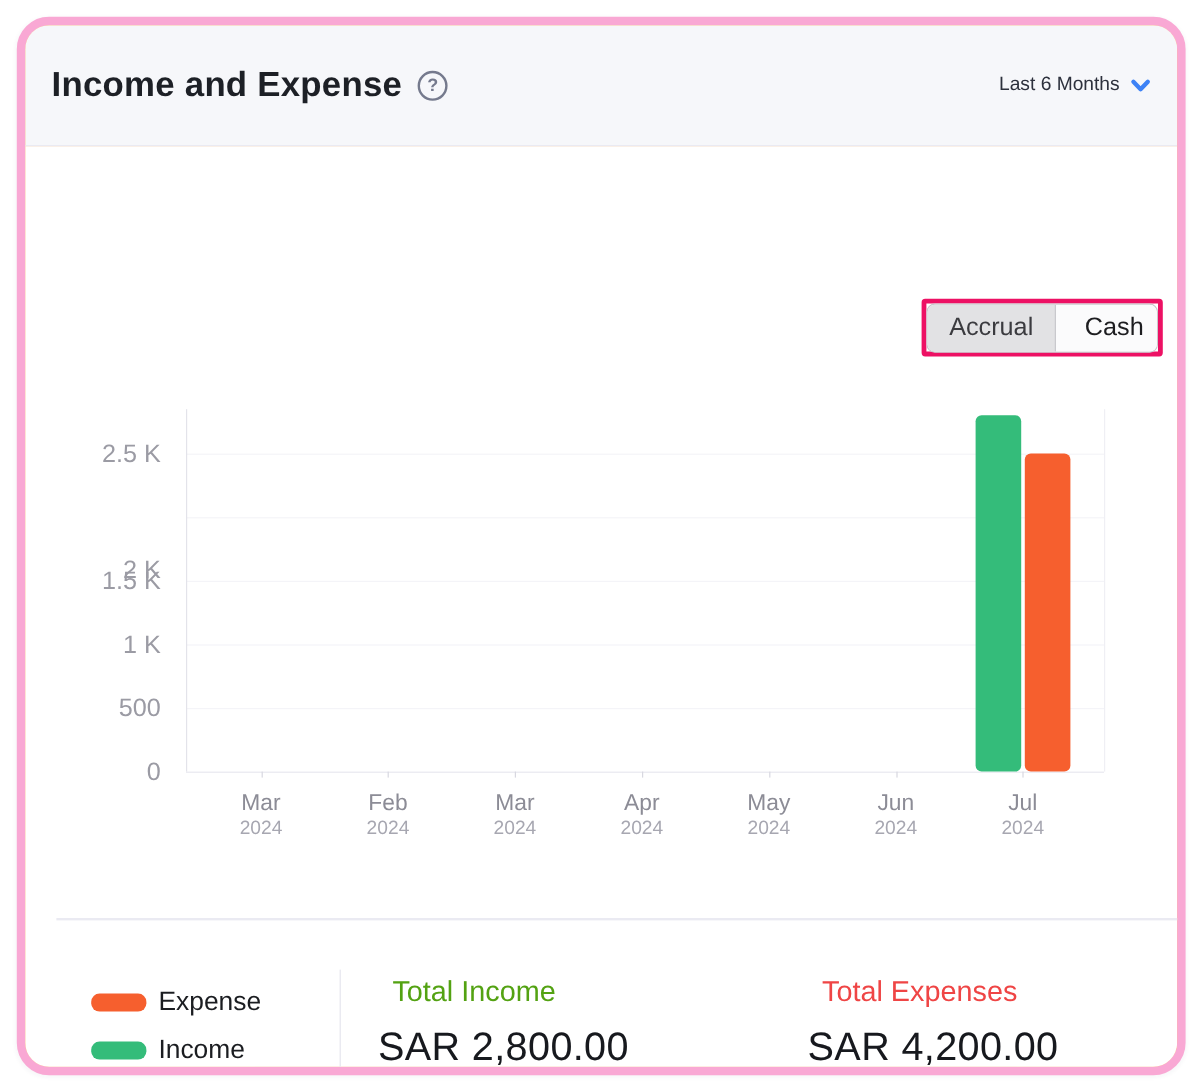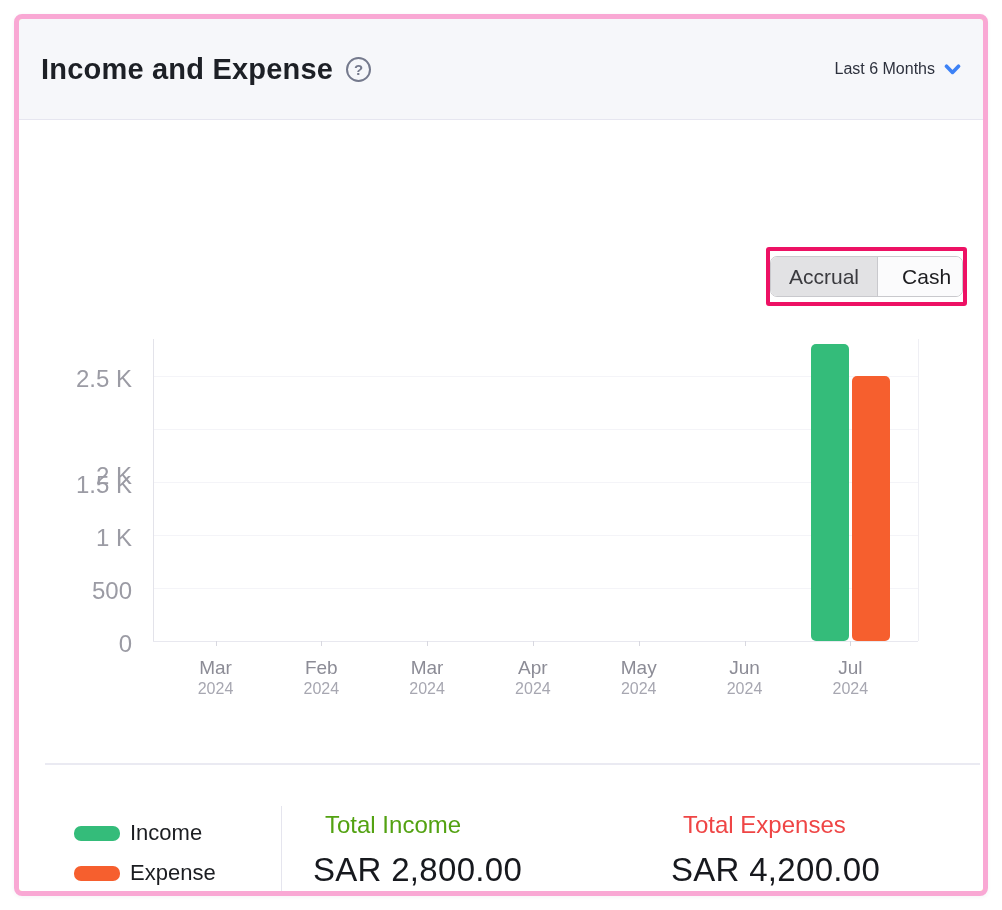--- a/index.html
+++ b/index.html
@@ -1,52 +1,52 @@
 <!DOCTYPE html>
 <html style="--income: #34bc7a; --expense: #f65f2e; --total-income-label: #53a212; --total-expenses-label: #ef4545; --range-chevron: #3d82f6; --toggle-highlight: #ed1164;"><head>
 <meta charset="utf-8">
 <style>
   * { margin:0; padding:0; box-sizing:border-box; }
   html,body { width:1002px; height:910px; background:#ffffff;
     font-family:"Liberation Sans","DejaVu Sans",sans-serif; }
   .card { position:absolute; left:14px; top:14px; width:974px; height:882px;
-    background:#fdba74; border:5px solid #f9a8d4; border-radius:8px;
+    background:#fdba74; border:7px solid #f9a8d4; border-radius:27px;
     box-shadow:0 1px 4px rgba(40,40,80,.05); overflow:hidden; }
   .card-header { position:relative; height:101px; background:#f6f7fa;
     border-bottom:1px solid #e6e6f0; display:flex; align-items:center;
     padding:0 22px; }
   .card-title { font-size:29px; font-weight:700; color:#1d2026; letter-spacing:.2px; }
   .help-icon { width:25px; height:25px; border:2px solid #757a8d; border-radius:50%;
     color:#757a8d; font-size:15px; font-weight:700; display:flex; align-items:center;
     justify-content:center; margin-left:13px; cursor:pointer; }
   .range-selector { margin-left:auto; display:flex; align-items:center; gap:9px;
     cursor:pointer; }
   .range-label { font-size:16px; color:#2d313d; }
   .chevron { color:var(--range-chevron,#3d82f6); display:flex; align-items:center; }
 
   .body-area { position:relative; height:781px; background:#fff; }
 
   
-  .toggle-highlight { position:absolute; left:747px; top:127px; width:201px; height:59px;
+  .toggle-highlight { position:absolute; left:747px; top:127px; width:201px; height:48px;
     border:4px solid var(--toggle-highlight,#ed1164); border-radius:3px;
     display:flex; align-items:center; justify-content:center; }
   .toggle-group { display:flex; height:41px; border:1px solid #c9c9cd; border-radius:7px;
     overflow:hidden; background:#fff; }
   .toggle-btn { display:flex; align-items:center; justify-content:center;
     font-size:21px; cursor:pointer; padding:0 18px; }
   .toggle-btn.selected { background:#e2e2e4; color:#3b3b3f; border-right:1px solid #c9c9cd; }
   .toggle-btn.unselected { background:#fbfbfc; color:#1d1d20;padding-left:24px; }
 
   
   .plot { position:absolute; left:0; top:0; width:974px; height:640px; }
   .gridline { position:absolute; height:1px; background:#f4f4f8; }
   .gridline.zero { background:#e8e8ef; }
   .axis-line-y { position:absolute; width:1px; background:#e3e3ea; }
   .axis-line-right { position:absolute; width:1px; background:#efeff4; }
-  .y-label { position:absolute; text-align:right; font-size:24px; color:#9b9ba4; }
+  .y-label { position:absolute; text-align:right; font-size:21px; color:#9b9ba4; }
   .x-tick { position:absolute; width:1px; height:5px; background:#d8d8e0; }
   .bar { position:absolute; border-radius:5px; cursor:pointer; }
   .x-label { position:absolute; text-align:center; }
   .x-label .m { font-size:19px; color:#8c8c96; line-height:24px; }
   .x-label .y { font-size:16px; color:#a7a7b1; line-height:18px; }
 
   .separator { position:absolute; left:26px; top:643px; width:935px; height:2px;
     background:#eaeaf2; }
 
   .legend { position:absolute; left:55px; top:700px; }
@@ -144,26 +144,26 @@
           <div class="y">2024</div>
         </div>
         <div class="bar" style="left: 791.8px; top: 224.2px; width: 38px; height: 296.8px; background: rgb(52, 188, 122);"></div>
         <div class="bar" style="left: 832.8px; top: 256px; width: 38px; height: 265px; background: rgb(246, 95, 46);"></div>
       </div>
 
     <div class="separator"></div>
 
     <div class="legend">
       <div class="legend-item">
+        <span class="swatch" style="background:var(--expense,#f65f2e)"></span>
+        <span class="legend-label">Expense</span>
+      </div>
+      <div class="legend-item">
         <span class="swatch" style="background:var(--income,#34bc7a)"></span>
         <span class="legend-label">Income</span>
-      </div>
-      <div class="legend-item">
-        <span class="swatch" style="background:var(--expense,#f65f2e)"></span>
-        <span class="legend-label">Expense</span>
       </div>
     </div>
 
     <div class="v-divider"></div>
 
     <div class="total-block total-income-block">
       <div class="total-label">Total Income</div>
       <div class="total-value">SAR 2,800.00</div>
     </div>
 

